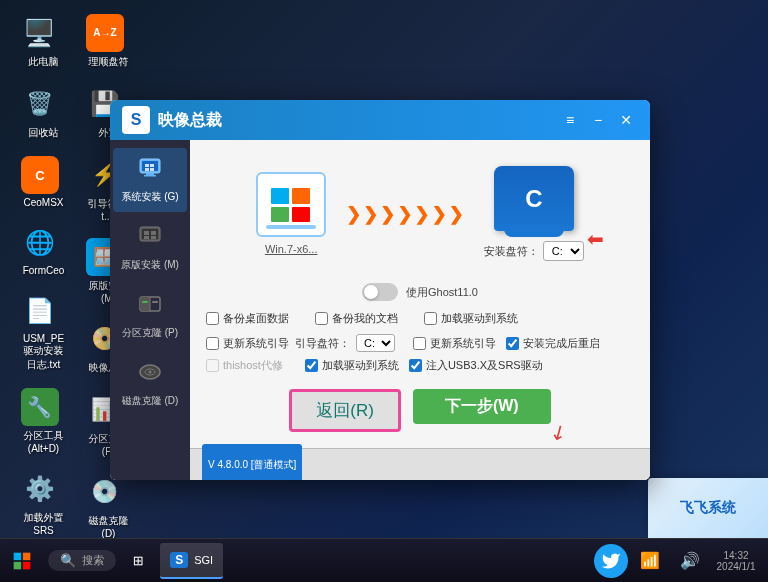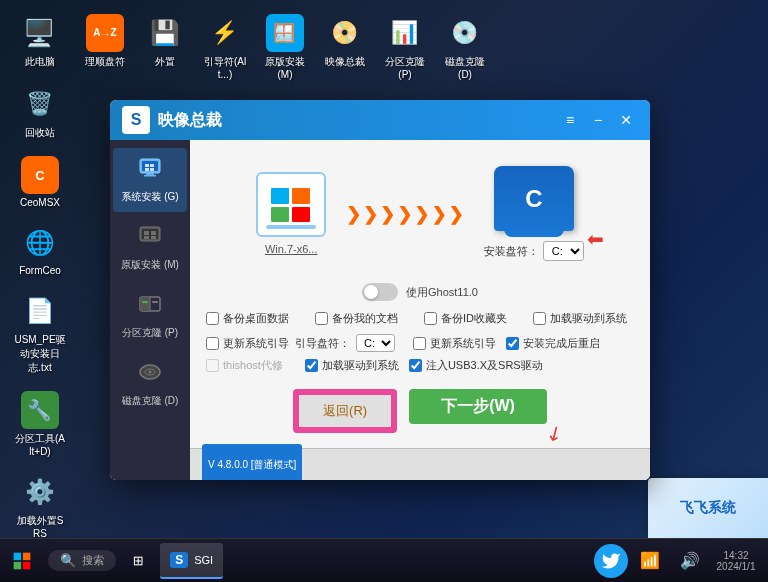--- a/index.html
+++ b/index.html
@@ -49,28 +49,31 @@
       font-size: 22px;
       margin-bottom: 3px;
     }
 
     .desktop-icon .icon-label {
       font-size: 10px;
       color: white;
       text-align: center;
       text-shadow: 1px 1px 2px rgba(0,0,0,0.8);
       word-break: break-all;
+      margin-left: 7px;
     }
 
     
     .desktop-icons-right {
       position: absolute;
       top: 10px;
       left: 75px;
       display: flex;
+      flex-direction: column;
+      gap: 8px;
     }
 
     
     .taskbar {
       position: absolute;
       bottom: 0;
       left: 0;
       width: 768px;
       height: 44px;
       background: linear-gradient(to bottom, #1a1a2e, #0d0d1a);
@@ -482,25 +485,25 @@
     .action-buttons {
       display: flex;
       justify-content: center;
       gap: 12px;
       margin-top: 8px;
     }
 
     .btn-back {
       padding: 7px 24px;
       background: #e0e0e0;
-      border: 6px solid #ec4899;
+      border: 3px solid #ec4899;
       border-radius: 4px;
-      font-size: 13px;
-      cursor: pointer;
-      color: #a16207;
+      font-size: 17px;
+      cursor: pointer;
+      color: #0f766e;
     }
 
     .btn-next {
       padding: 7px 32px;
       background: #4caf50;
       border: none;
       border-radius: 4px;
       font-size: 16px;
       cursor: pointer;
       color: white;
@@ -728,24 +731,20 @@
         </div>
 
         <div class="options-grid">
           <label class="option-item">
             <input type="checkbox" style="">
             <span>备份桌面数据</span>
           </label>
           <label class="option-item">
             <input type="checkbox" style="">
             <span>备份我的文档</span>
-          </label>
-          <label class="option-item">
-            <input type="checkbox" style="">
-            <span>备份ID收藏夹</span>
           </label>
           <label class="option-item">
             <input type="checkbox" style="">
             <span>加载驱动到系统</span>
           </label>
         </div>
 
         <div style="display: flex; align-items: center; gap: 6px; margin-bottom: 6px; font-size: 11px; color: #333;">
           <label class="option-item">
             <input type="checkbox" style="">

